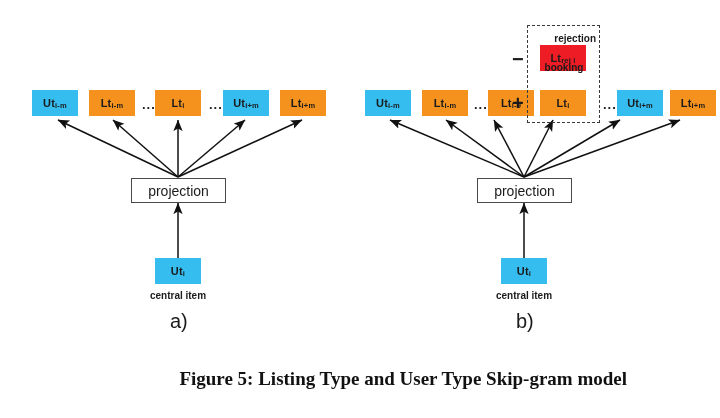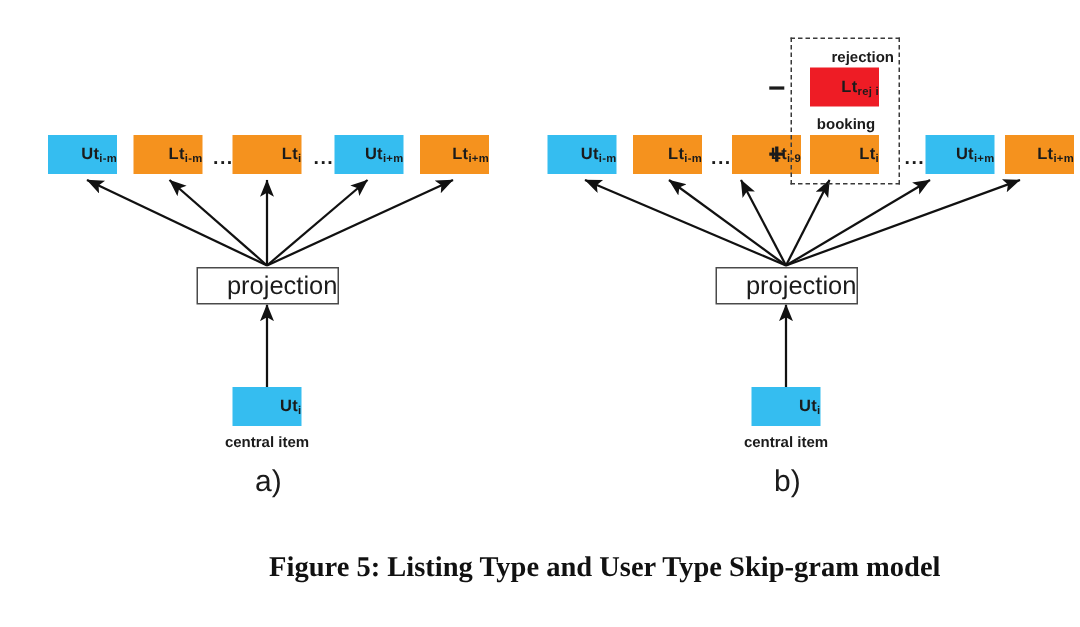--- a/index.html
+++ b/index.html
@@ -26,21 +26,21 @@
     height: 360px;
   }
   #panel-a { left: 0; }
   #panel-b { left: 360px; }
 
   
   .node {
     position: absolute;
     display: flex;
     align-items: center;
-    justify-content: flex-end;
+    justify-content: center;
     font-size: 11px;
     font-weight: bold;
     color: #1b1b1b;
     letter-spacing: 0.2px;
     box-sizing: border-box;
     line-height: 1;
     white-space: nowrap;
   }
   .node sub {
     font-size: 7.5px;
@@ -54,22 +54,22 @@
   .node.orange{ background: #f5921e; }
   .node.red   { background: #ee1c25; color: #1b1b1b; }
 
   
   .projection {
     position: absolute;
     background: #ffffff;
     border: 1px solid #4a4a4a;
     display: flex;
     align-items: center;
-    justify-content: flex-end;
-    font-size: 17px;
+    justify-content: center;
+    font-size: 14px;
     color: #1b1b1b;
     box-sizing: border-box;
     white-space: nowrap;
   }
 
   
   .label {
     position: absolute;
     font-size: 10px;
     font-weight: bold;
@@ -245,21 +245,21 @@
 
     <div class="label" style="left:172px; top:33px; width:64px;text-align:right;">rejection</div>
 
     <div class="op-sign" style="left:152px; top:49px;">−</div>
 
     <div class="node red" style="left:180px; top:45px; width:46px; height:26px;">
       <span>Lt</span>
         <sub>rej i</sub>
     </div>
 
-    <div class="label" style="left:172px; top:78px; width:64px;">booking</div>
+    <div class="label" style="left:172px; top:62px; width:64px;">booking</div>
 
     <div class="op-sign" style="left:152px; top:93px;">+</div>
 
     <div class="node orange" style="left:180px; top:90px; width:46px; height:26px;">
       <span>Lt</span>
         <sub>i</sub>
     </div>
 
     <div class="ellipsis" style="left:243px; top:97px;">...</div>
 

